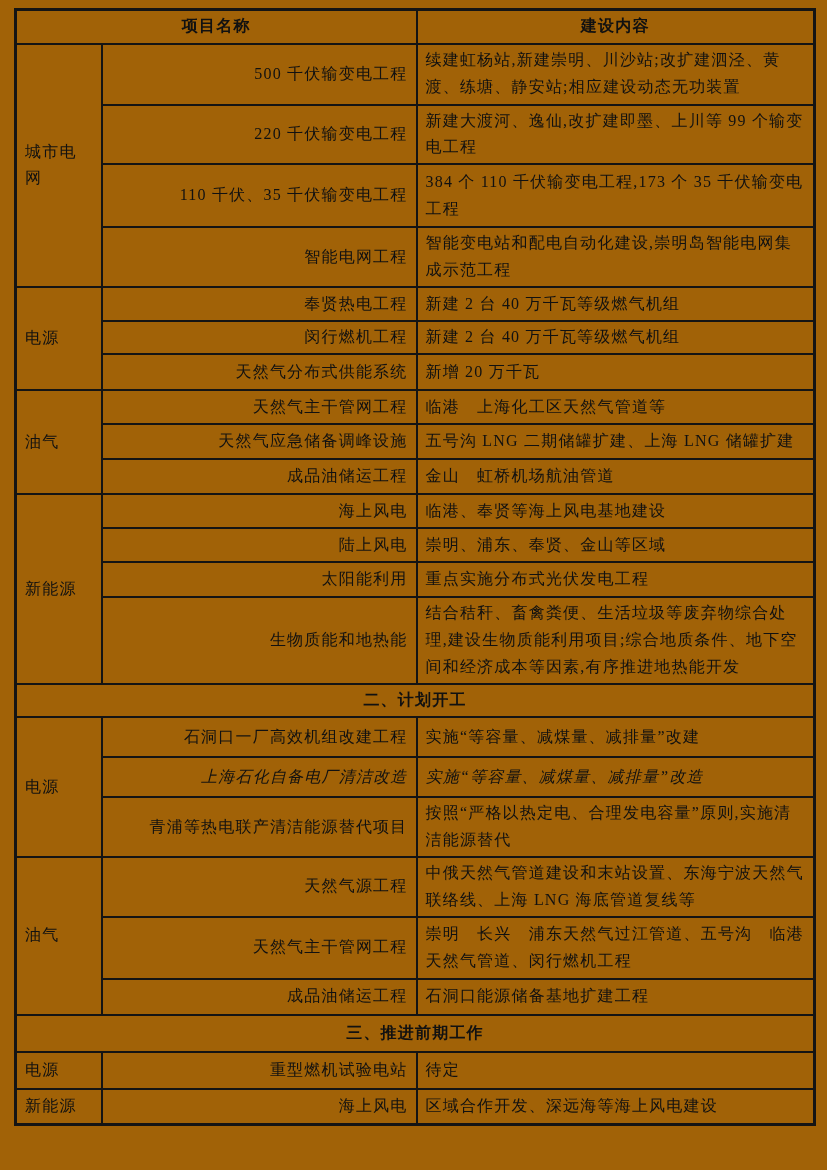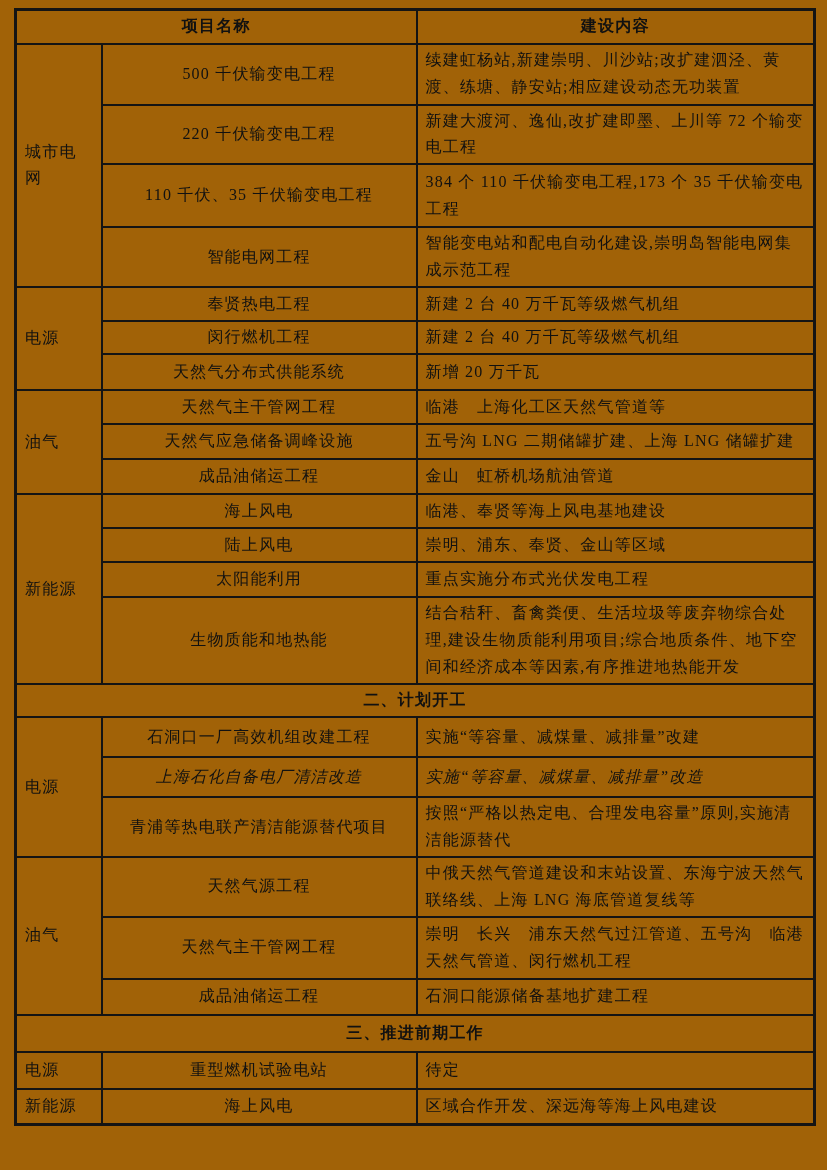--- a/index.html
+++ b/index.html
@@ -18,21 +18,21 @@
   table.projects col.c3{width:398px;}
   table.projects th, table.projects td{
     border:2px solid #141414;
     vertical-align:middle;
     font-size:16px;line-height:1.68;letter-spacing:1.2px;
     padding:2px 8px;box-sizing:border-box;
     word-break:break-all;
   }
   th.hdr{font-weight:bold;text-align:center;letter-spacing:4px;font-size:16.5px;}
   td.cat{text-align:left;padding:2px 2px;letter-spacing:1.5px;}
-  td.proj{text-align:center;padding-left:14px;}
+  td.proj{text-align:right;padding-left:14px;}
   td.cont{text-align:left;padding-left:10px;}
   td.section-title{
     text-align:center;font-weight:bold;font-size:17px;letter-spacing:2.5px;
   }
   .note-line{
     margin:14px 0 0 28px;font-style:italic;font-size:15px;letter-spacing:3px;
   }
 </style>
 </head>
 <body>
@@ -52,21 +52,21 @@
       <th class="hdr">建设内容</th>
     </tr>
 
     <tr style="height:61px;">
       <td class="cat" rowspan="4">城市电网</td>
       <td class="proj">500 千伏输变电工程</td>
       <td class="cont">续建虹杨站,新建崇明、川沙站;改扩建泗泾、黄渡、练塘、静安站;相应建设动态无功装置</td>
     </tr>
     <tr style="height:59px;">
       <td class="proj">220 千伏输变电工程</td>
-      <td class="cont">新建大渡河、逸仙,改扩建即墨、上川等 72 个输变电工程</td>
+      <td class="cont">新建大渡河、逸仙,改扩建即墨、上川等 99 个输变电工程</td>
     </tr>
     <tr style="height:63px;">
       <td class="proj">110 千伏、35 千伏输变电工程</td>
       <td class="cont">384 个 110 千伏输变电工程,173 个 35 千伏输变电工程</td>
     </tr>
     <tr style="height:60px;">
       <td class="proj">智能电网工程</td>
       <td class="cont">智能变电站和配电自动化建设,崇明岛智能电网集成示范工程</td>
     </tr>
 

